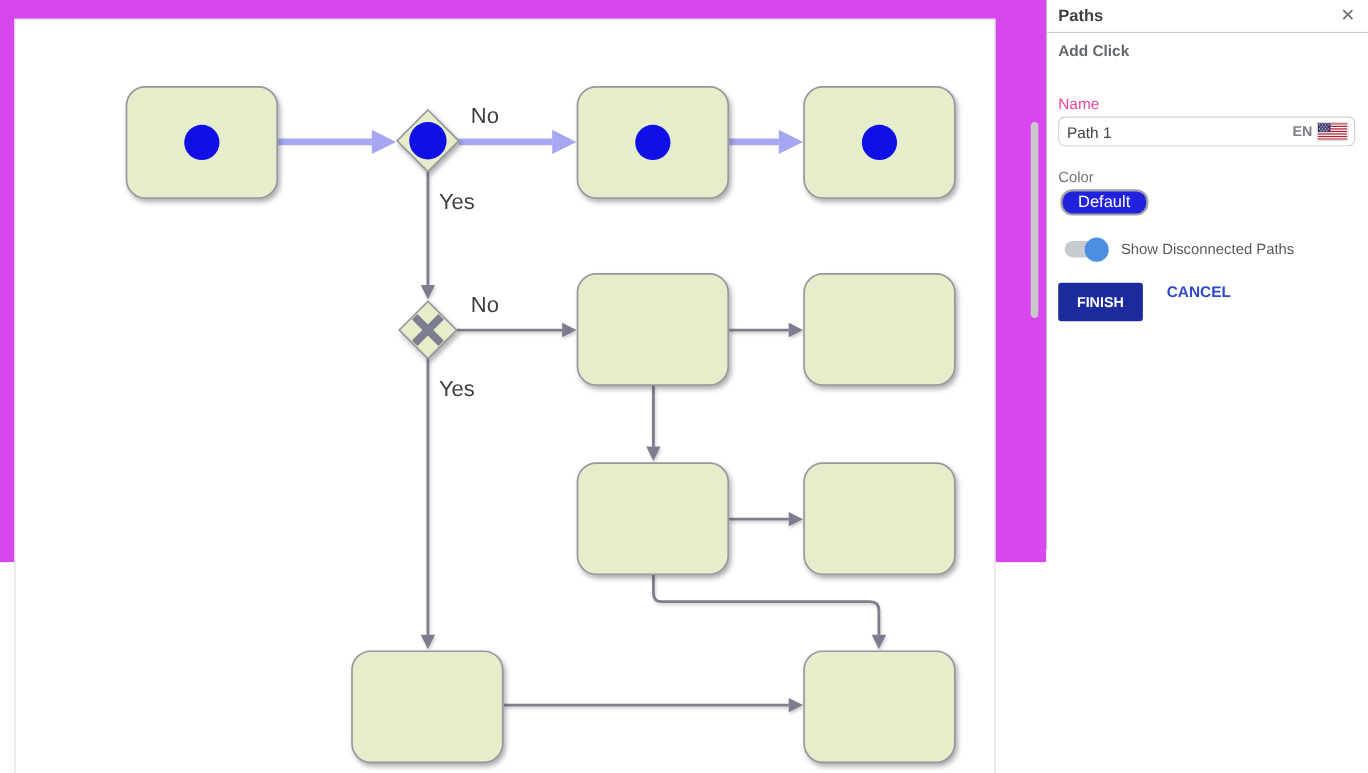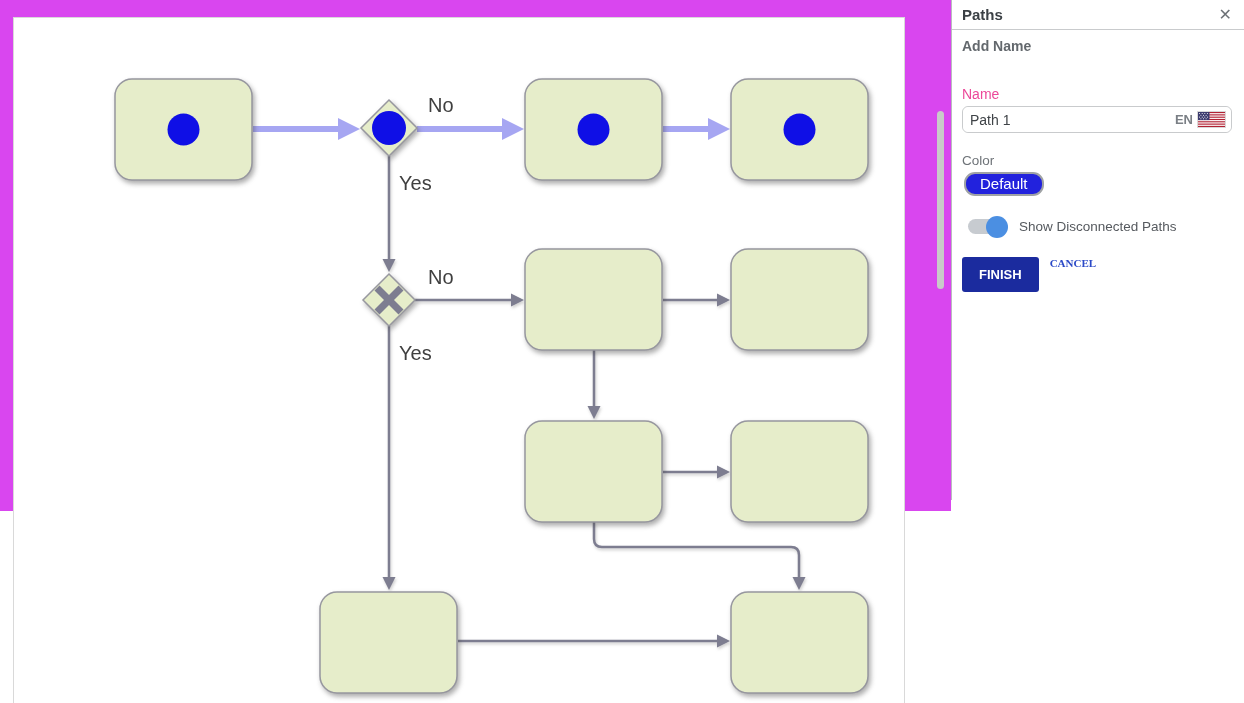--- a/index.html
+++ b/index.html
@@ -40,21 +40,21 @@
     font-size:15px; color:#ffffff; border-radius:11px; border:2px solid #9fa2a5; cursor:pointer; }
   .toggle-row { margin-top:23px; display:flex; align-items:center; }
   .toggle { position:relative; width:38px; height:15px; margin-left:6px; border-radius:8px;
     background:#c7cbd0; cursor:pointer; flex:0 0 auto; }
   .toggle-knob { position:absolute; right:-2px; top:50%; transform:translateY(-50%);
     width:22px; height:22px; border-radius:50%; }
   .toggle-label { margin-left:13px; font-size:13.5px; color:#55595e; }
   .btn-row { margin-top:23px; display:flex; align-items:flex-start; }
   .finish-btn { border:none; padding:10px 17px; font-family:"Liberation Sans", sans-serif;
     font-size:13px; font-weight:bold; color:#ffffff; border-radius:3px; cursor:pointer; }
-  .cancel-link { margin-left:11px; font-size:11px; font-weight:bold; cursor:pointer;font-family:Liberation Serif, serif; }
+  .cancel-link { margin-left:22px; font-size:14px; font-weight:bold; cursor:pointer; }
 </style>
 </head>
 <body>
 
 <div class="canvas-wrap">
   <div class="page-border"></div>
   <svg class="flow" id="flow-svg" width="951" height="703" viewBox="0 0 951 703">
       <g class="">
         <path d="M253,129 L338,129" stroke="#a6a6f2" stroke-width="6" fill="none"></path>
         <polygon points="360,129 338,140 338,118" fill="#a6a6f2"></polygon>
@@ -123,21 +123,21 @@
     </svg>
   <div class="scroll-thumb"></div>
 </div>
 
 <div class="panel">
   <div class="panel-header">
     <span class="panel-title">Paths</span>
     <span class="close-x">✕</span>
   </div>
   <div class="panel-body">
-    <div class="section-title">Add Name</div>
+    <div class="section-title">Add Click</div>
 
     <div class="field-label">Name</div>
     <div class="name-row">
       <input value="Path 1" style="">
       <span class="lang">
         <span class="lang-code">EN</span>
         <svg class="flag" width="27" height="15" viewBox="0 0 27 15">
           <rect width="27" height="15" fill="#ffffff"></rect>
           <g fill="#b22234">
             <rect y="0" width="27" height="1.15"></rect>

